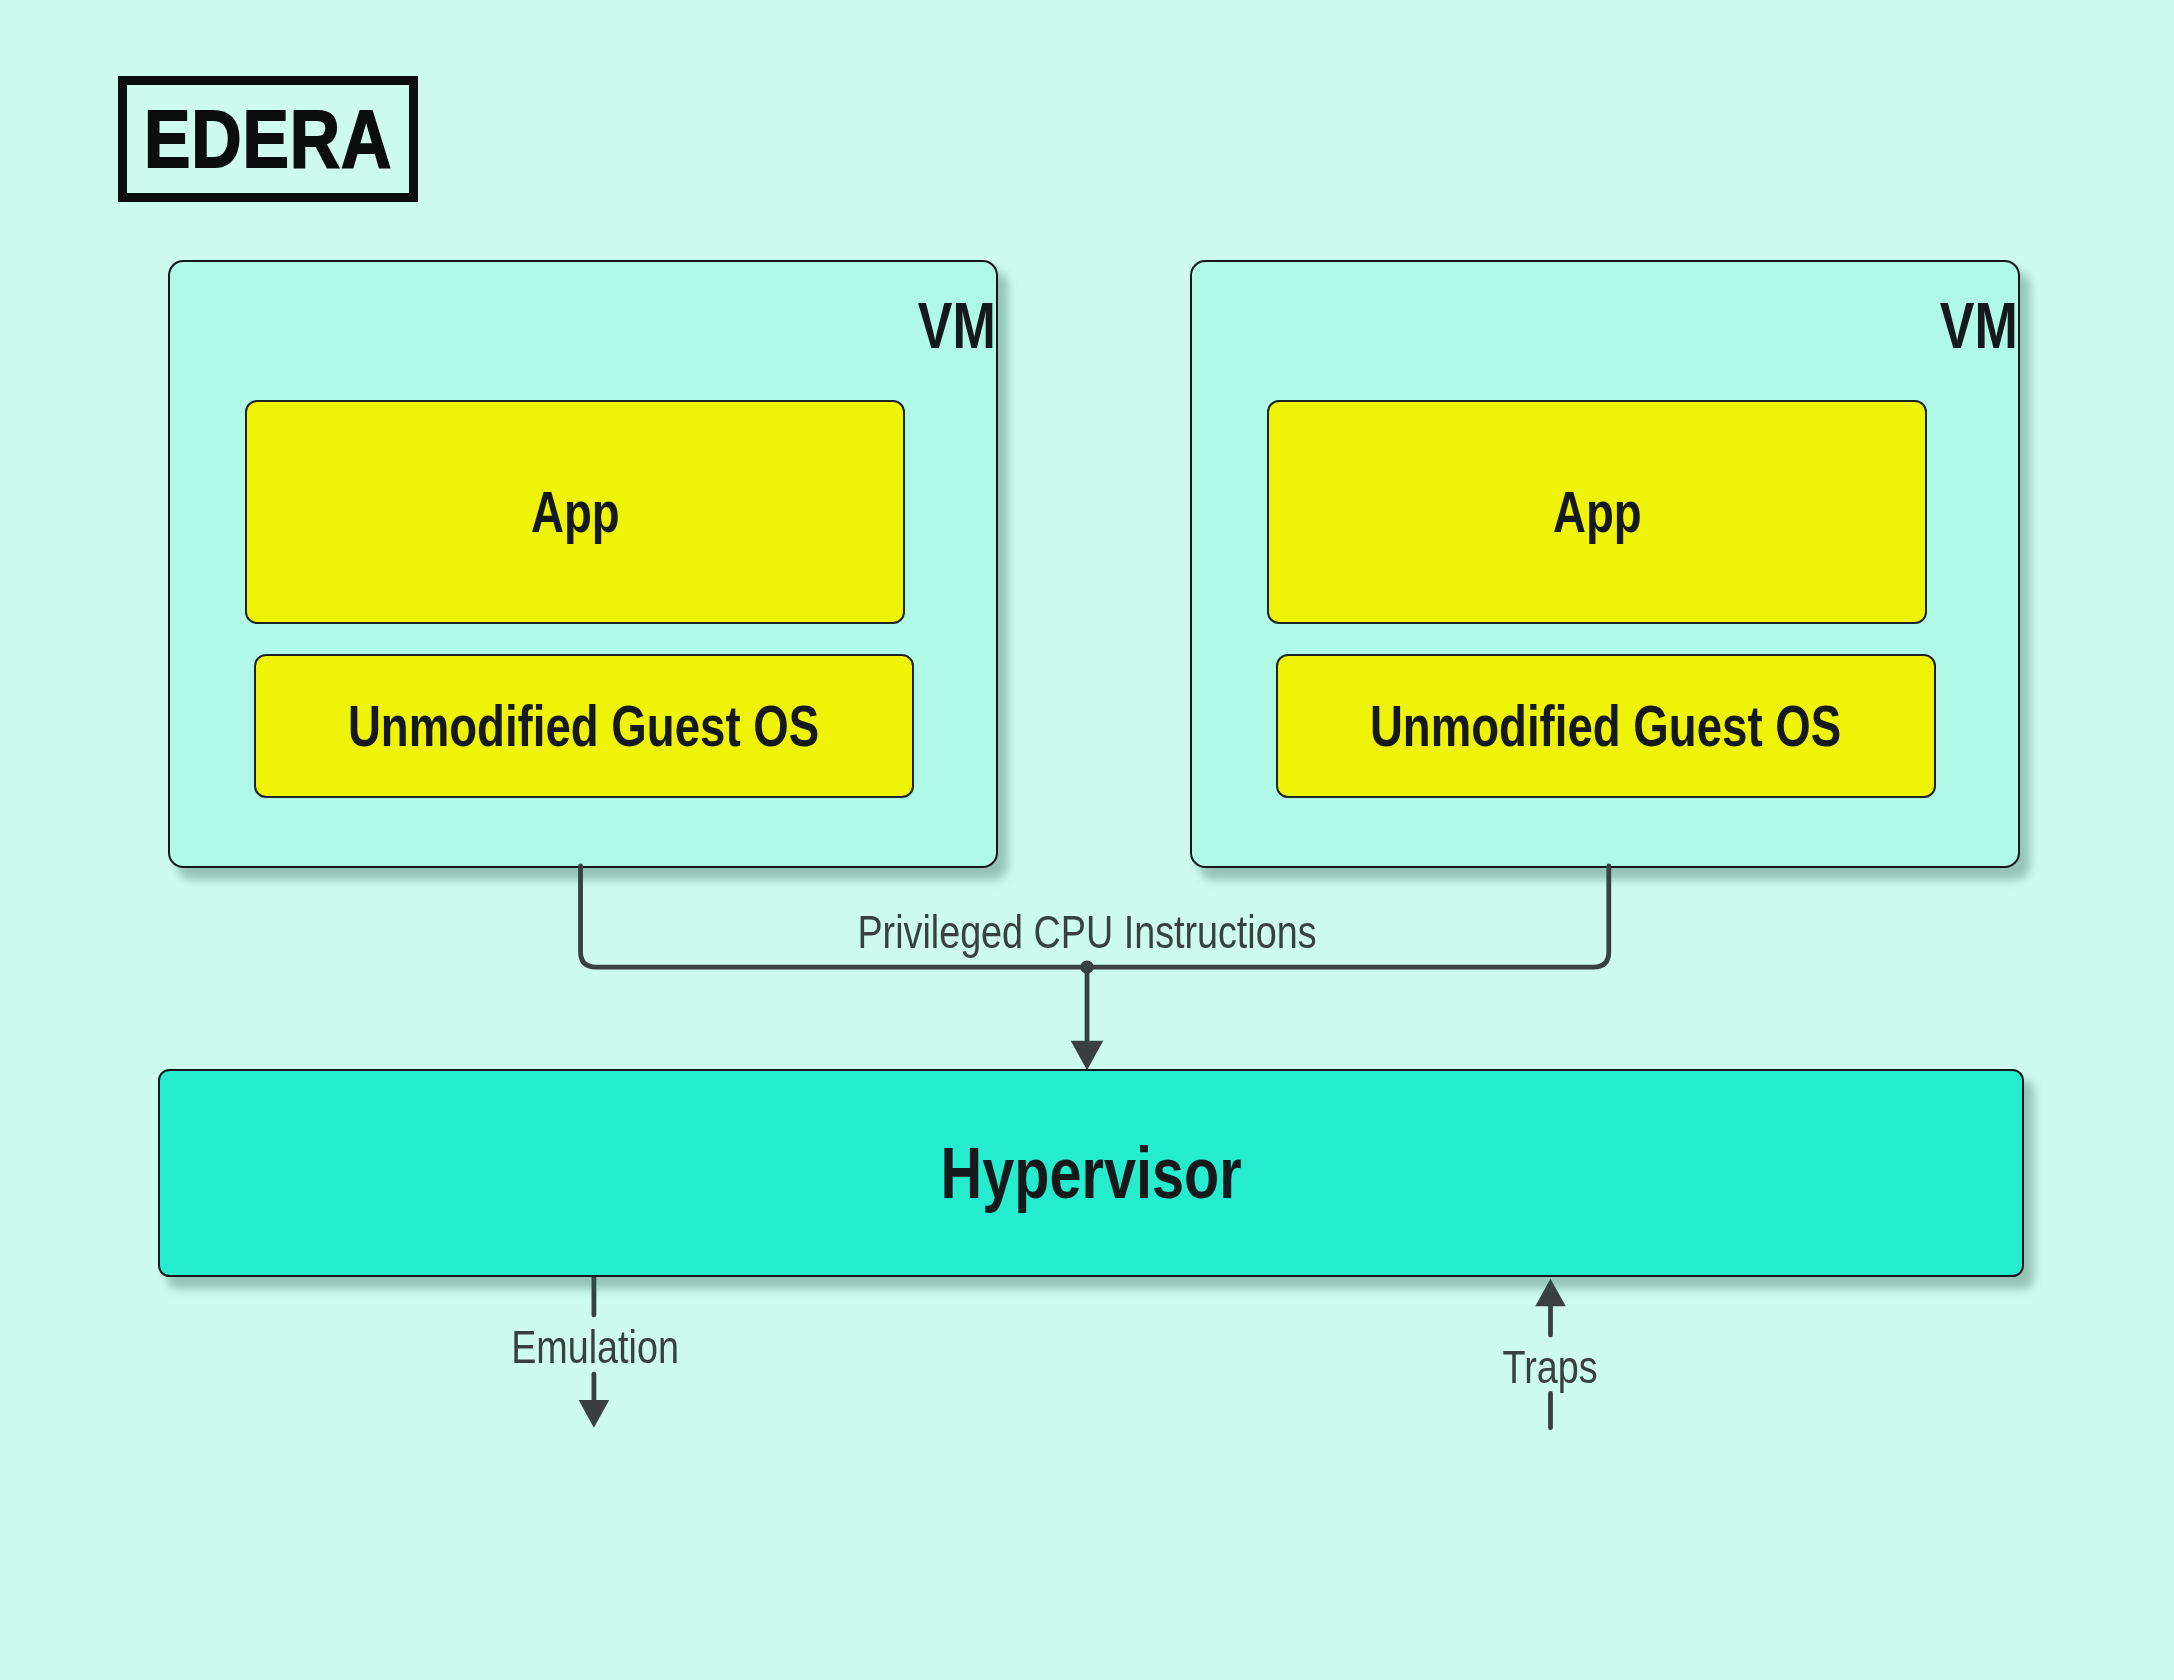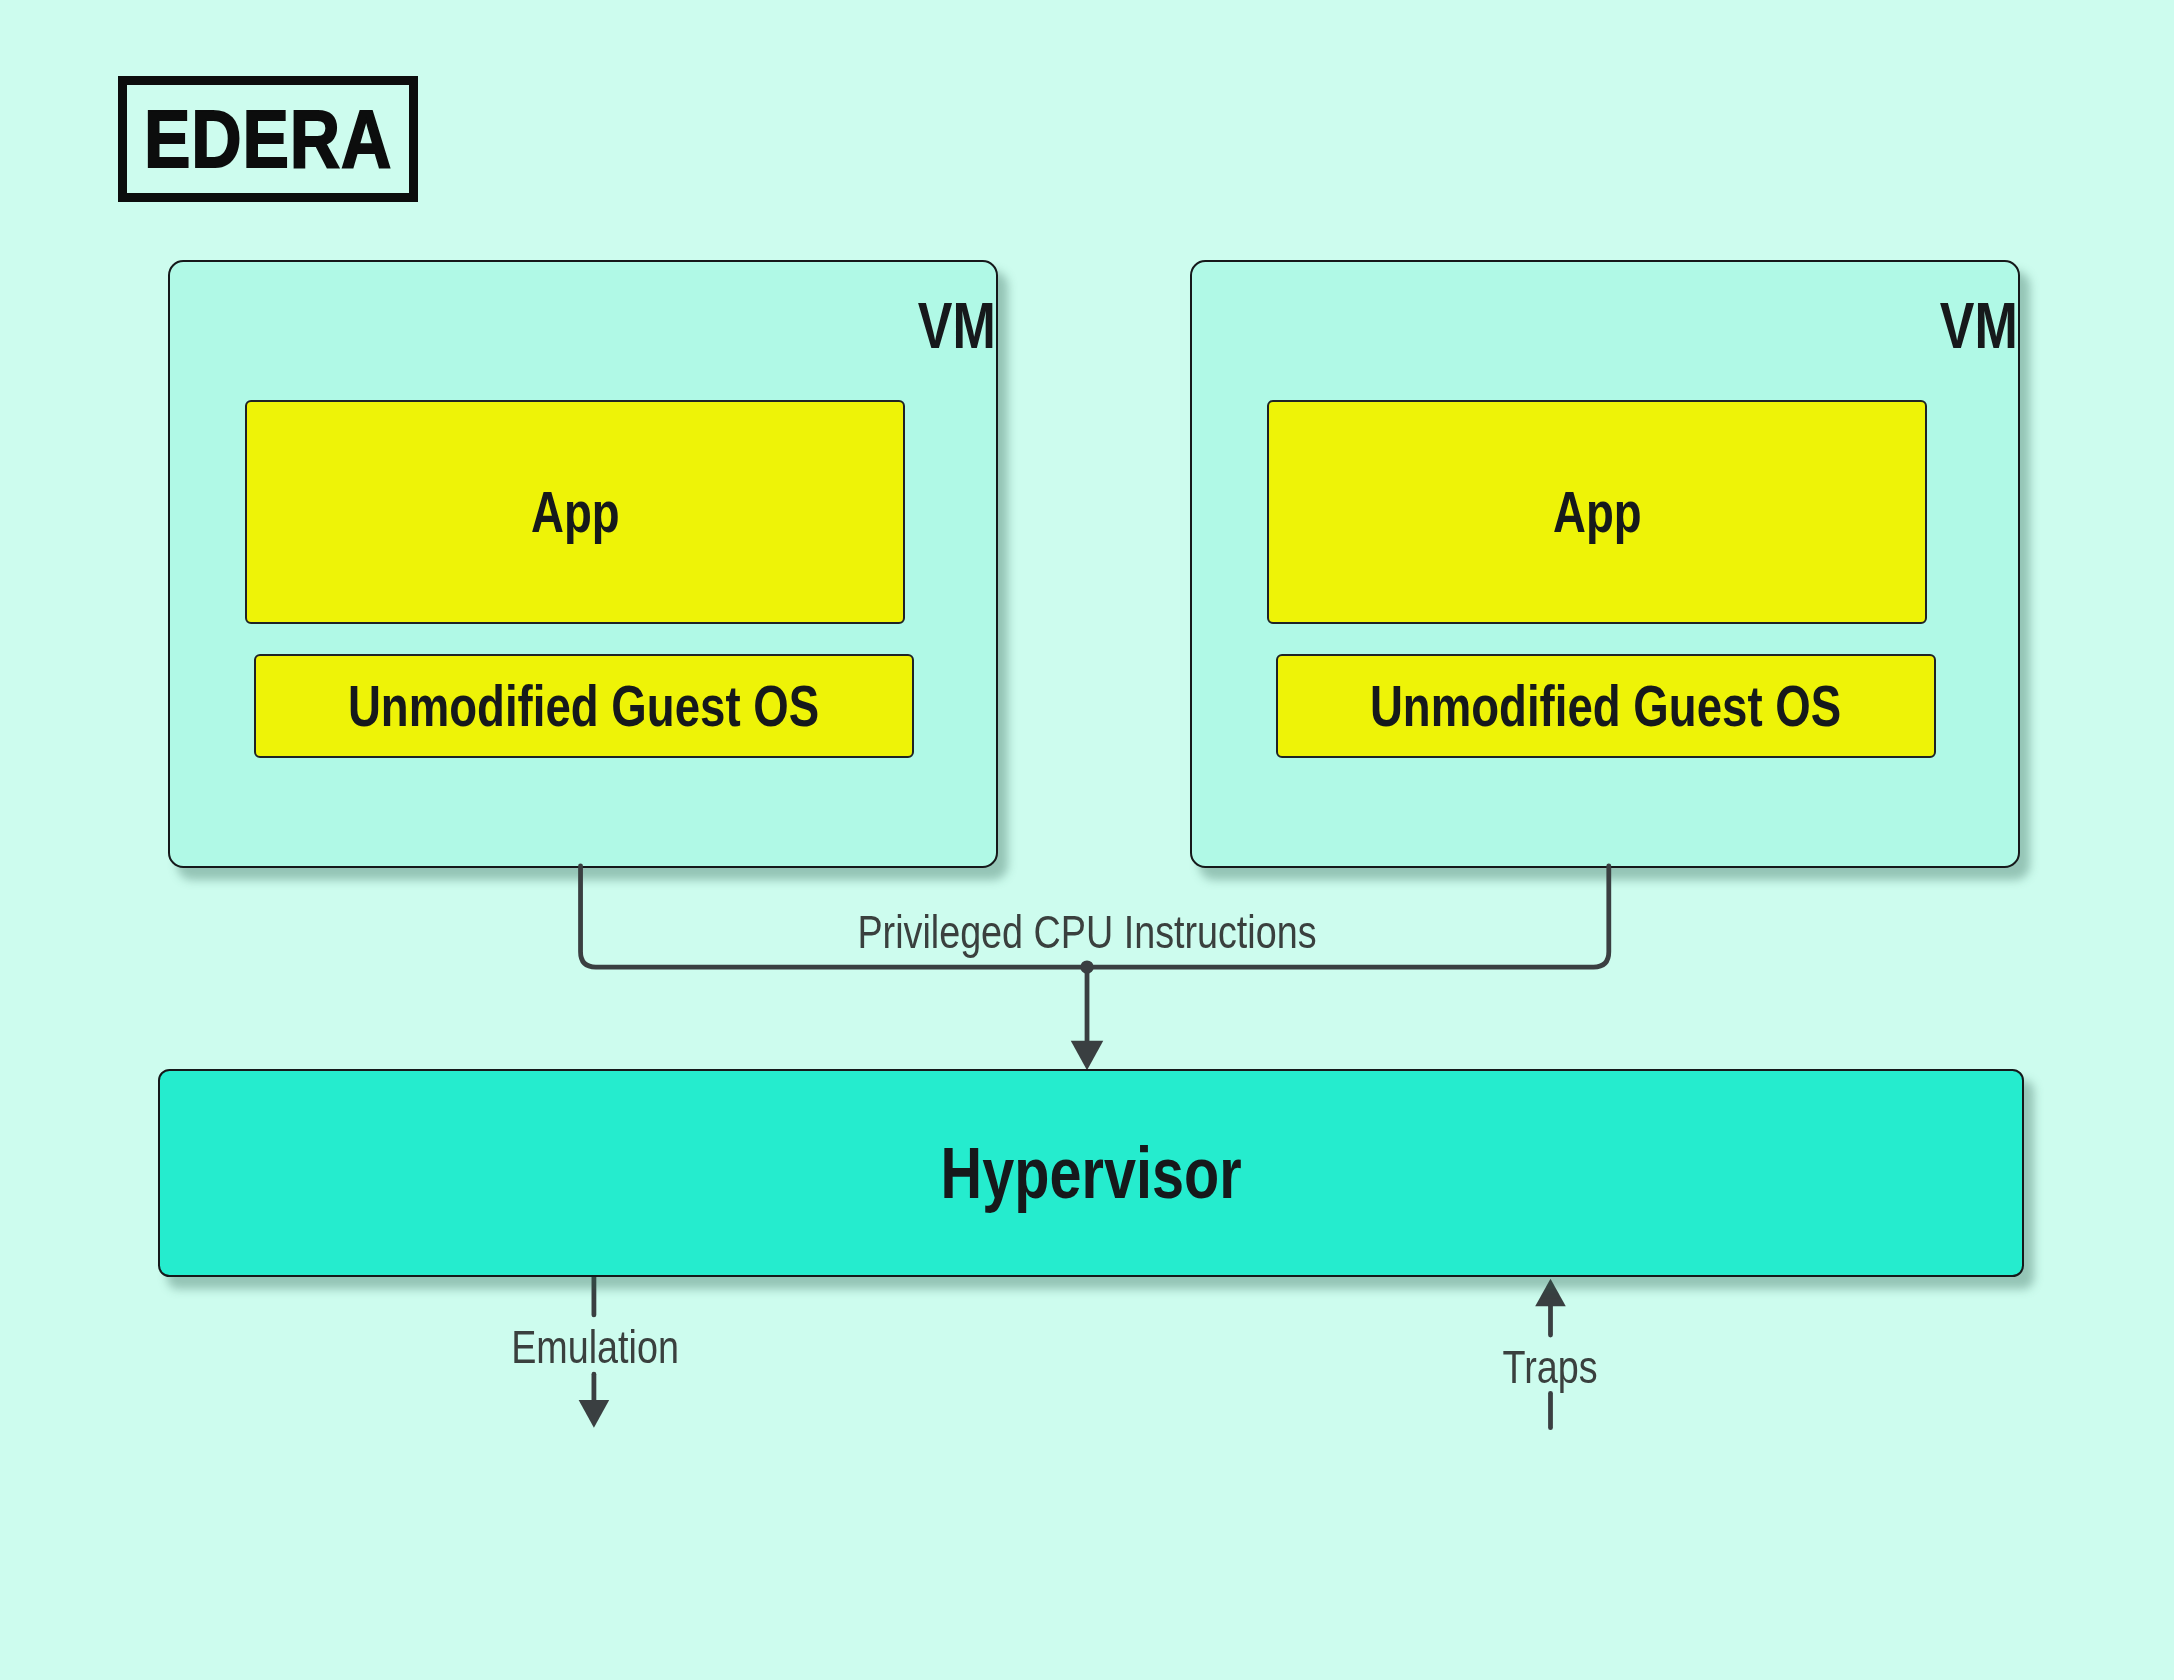--- a/index.html
+++ b/index.html
@@ -62,27 +62,27 @@
     text-align: right;
     padding-left: 9px;
   }
   .vm-title .cond { font-size: 65px; }
 
   
   .module {
     position: absolute;
     background: #eef307;
     border: 2.9px solid #1f2325;
-    border-radius: 6px;
+    border-radius: 12px;
     box-sizing: border-box;
     display: flex; align-items: center; justify-content: center;
   }
   .module .cond { font-size: 57px; }
   .app-box   { left: 75px; top: 138px; width: 660px; height: 224px; }
-  .guest-box { left: 84px; top: 392px; width: 660px; height: 104px; }
+  .guest-box { left: 84px; top: 392px; width: 660px; height: 144px; }
 
   
   .bar {
     position: absolute;
     left: 158px;
     width: 1866px; height: 208px;
     border: 2.9px solid #15181a;
     border-radius: 11.5px;
     box-sizing: border-box;
     display: flex; align-items: center; justify-content: center;

